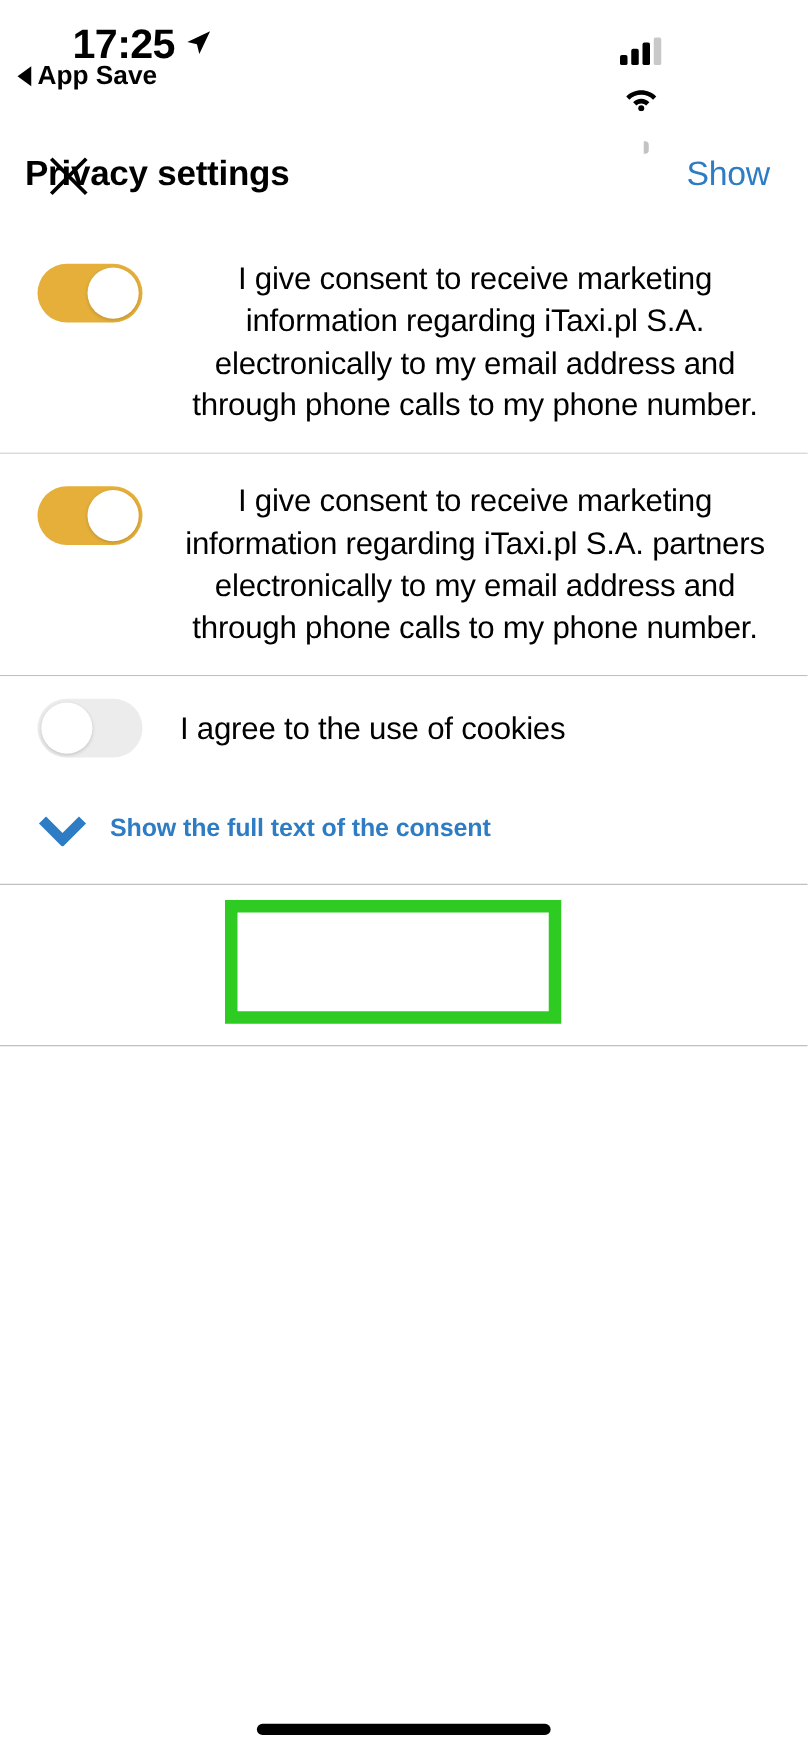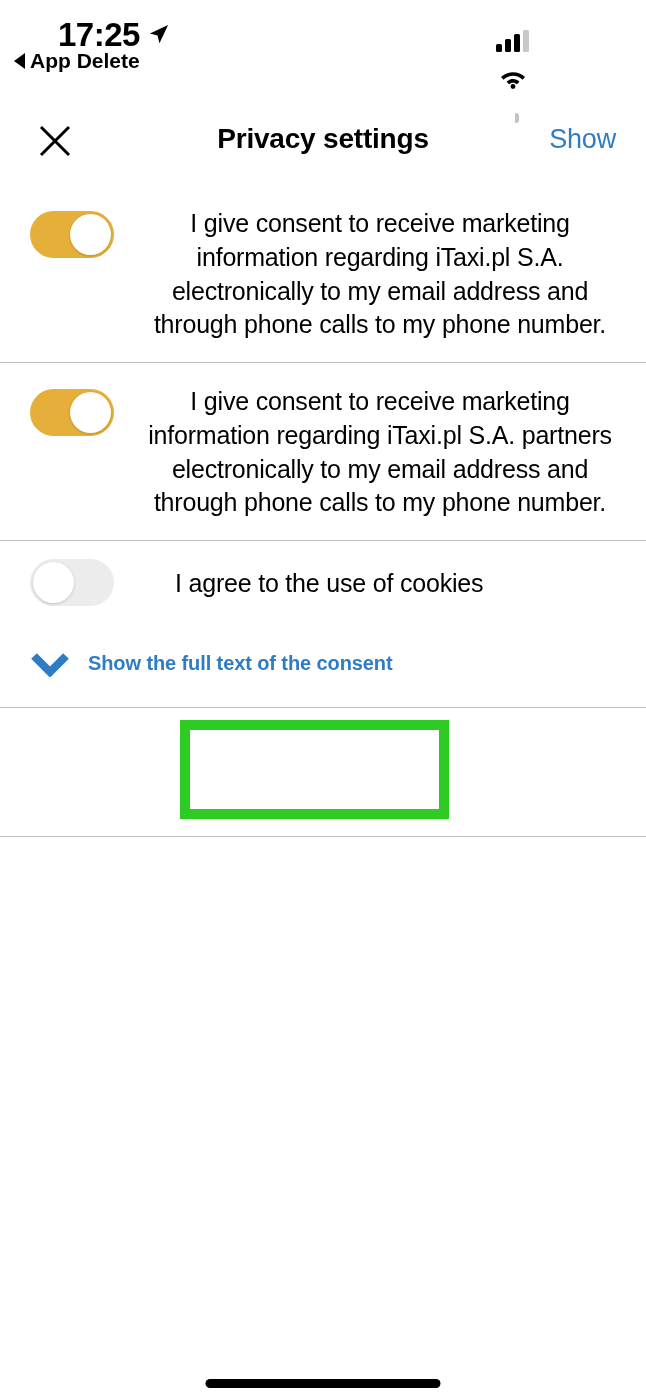--- a/index.html
+++ b/index.html
@@ -147,25 +147,25 @@
     height: 38px;
     display: flex;
     align-items: center;
     justify-content: center;
     cursor: pointer;
   }
   .page-title {
     position: absolute;
     left: 0; right: 0;
     top: 18px;
-    text-align: center;
     font-size: 28px;
     font-weight: bold;
     color: #000000;
     letter-spacing: -0.2px;
+    padding-left: 20px;
   }
   .save-btn {
     position: absolute;
     right: 30px;
     top: 19px;
     font-size: 27px;
     color: #2E7DC4;
     cursor: pointer;
     letter-spacing: -0.2px;
   }
@@ -223,21 +223,21 @@
   .row-text {
     flex: 1;
     padding: 22px 30px 20px 0;
     font-size: 25px;
     line-height: 1.35;
     color: #000000;
     letter-spacing: -0.2px;
   }
   .row-cookies { min-height: 80px; }
   .row-cookies .toggle-cell { padding-top: 18px; }
-  .row-cookies .row-text { padding-top: 26px; padding-bottom: 26px; margin-left: 31px; }
+  .row-cookies .row-text { padding-top: 26px; padding-bottom: 26px; }
 
   
   .expand-row {
     display: flex;
     align-items: center;
     padding: 24px 0 30px 30px;
     background: #ffffff;
     cursor: pointer;
   }
   .chevron-down {
@@ -296,21 +296,21 @@
 
 <div class="status-bar">
   <div class="status-time-wrap">
     <span class="status-time">17:25</span>
     <svg class="loc-arrow" viewBox="0 0 24 24">
       <path d="M22 2 L3 11 L11 13 L13 21 Z" fill="#000000"></path>
     </svg>
   </div>
   <div class="back-app">
     <span class="back-tri"></span>
-    <span class="back-app-label">App Delete</span>
+    <span class="back-app-label">App Save</span>
   </div>
 
   <div class="status-right">
     <span class="cellular">
       <i></i>
         <i></i>
         <i></i>
         <i></i>
     </span>
     <svg class="wifi-icon" viewBox="0 0 30 22">

